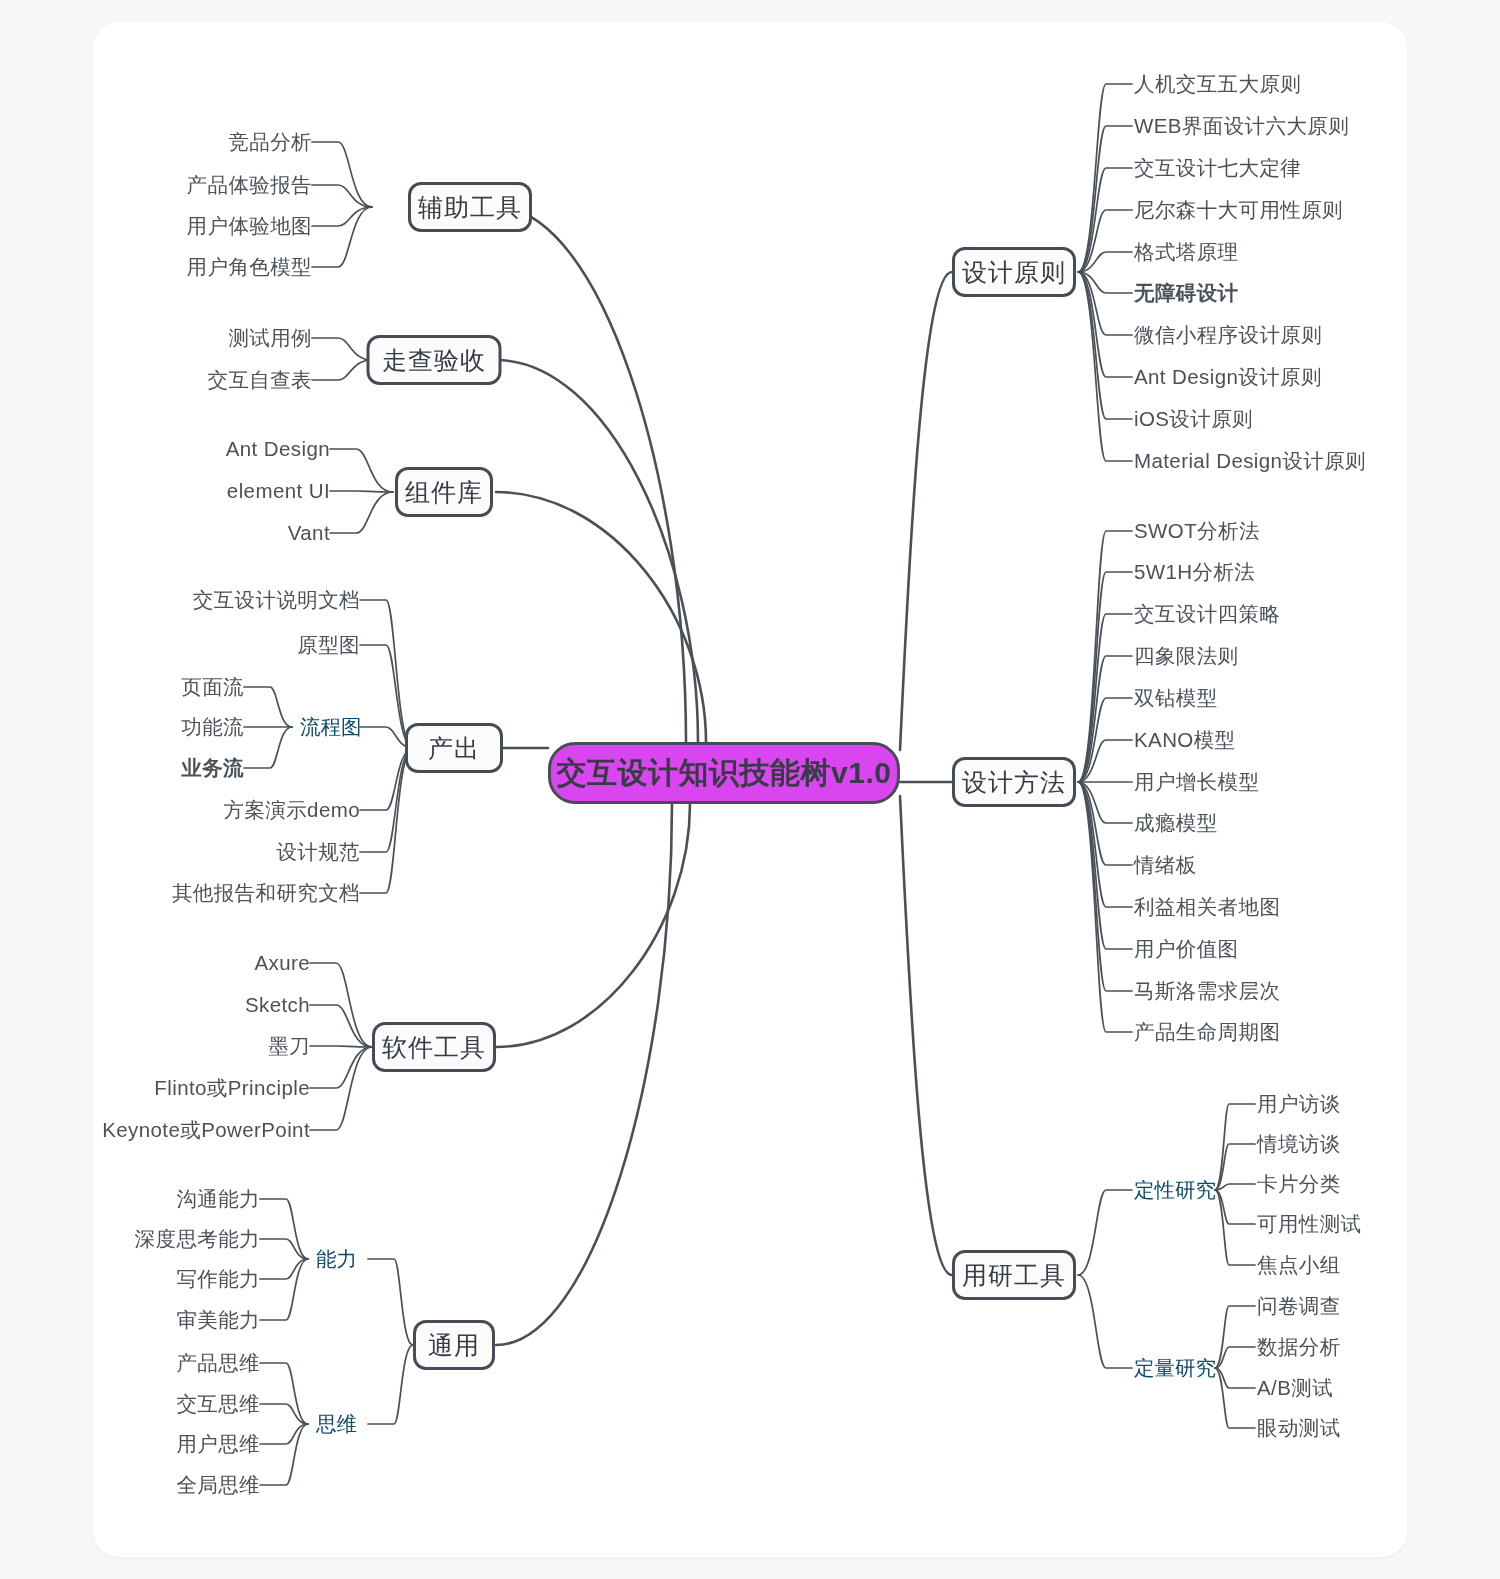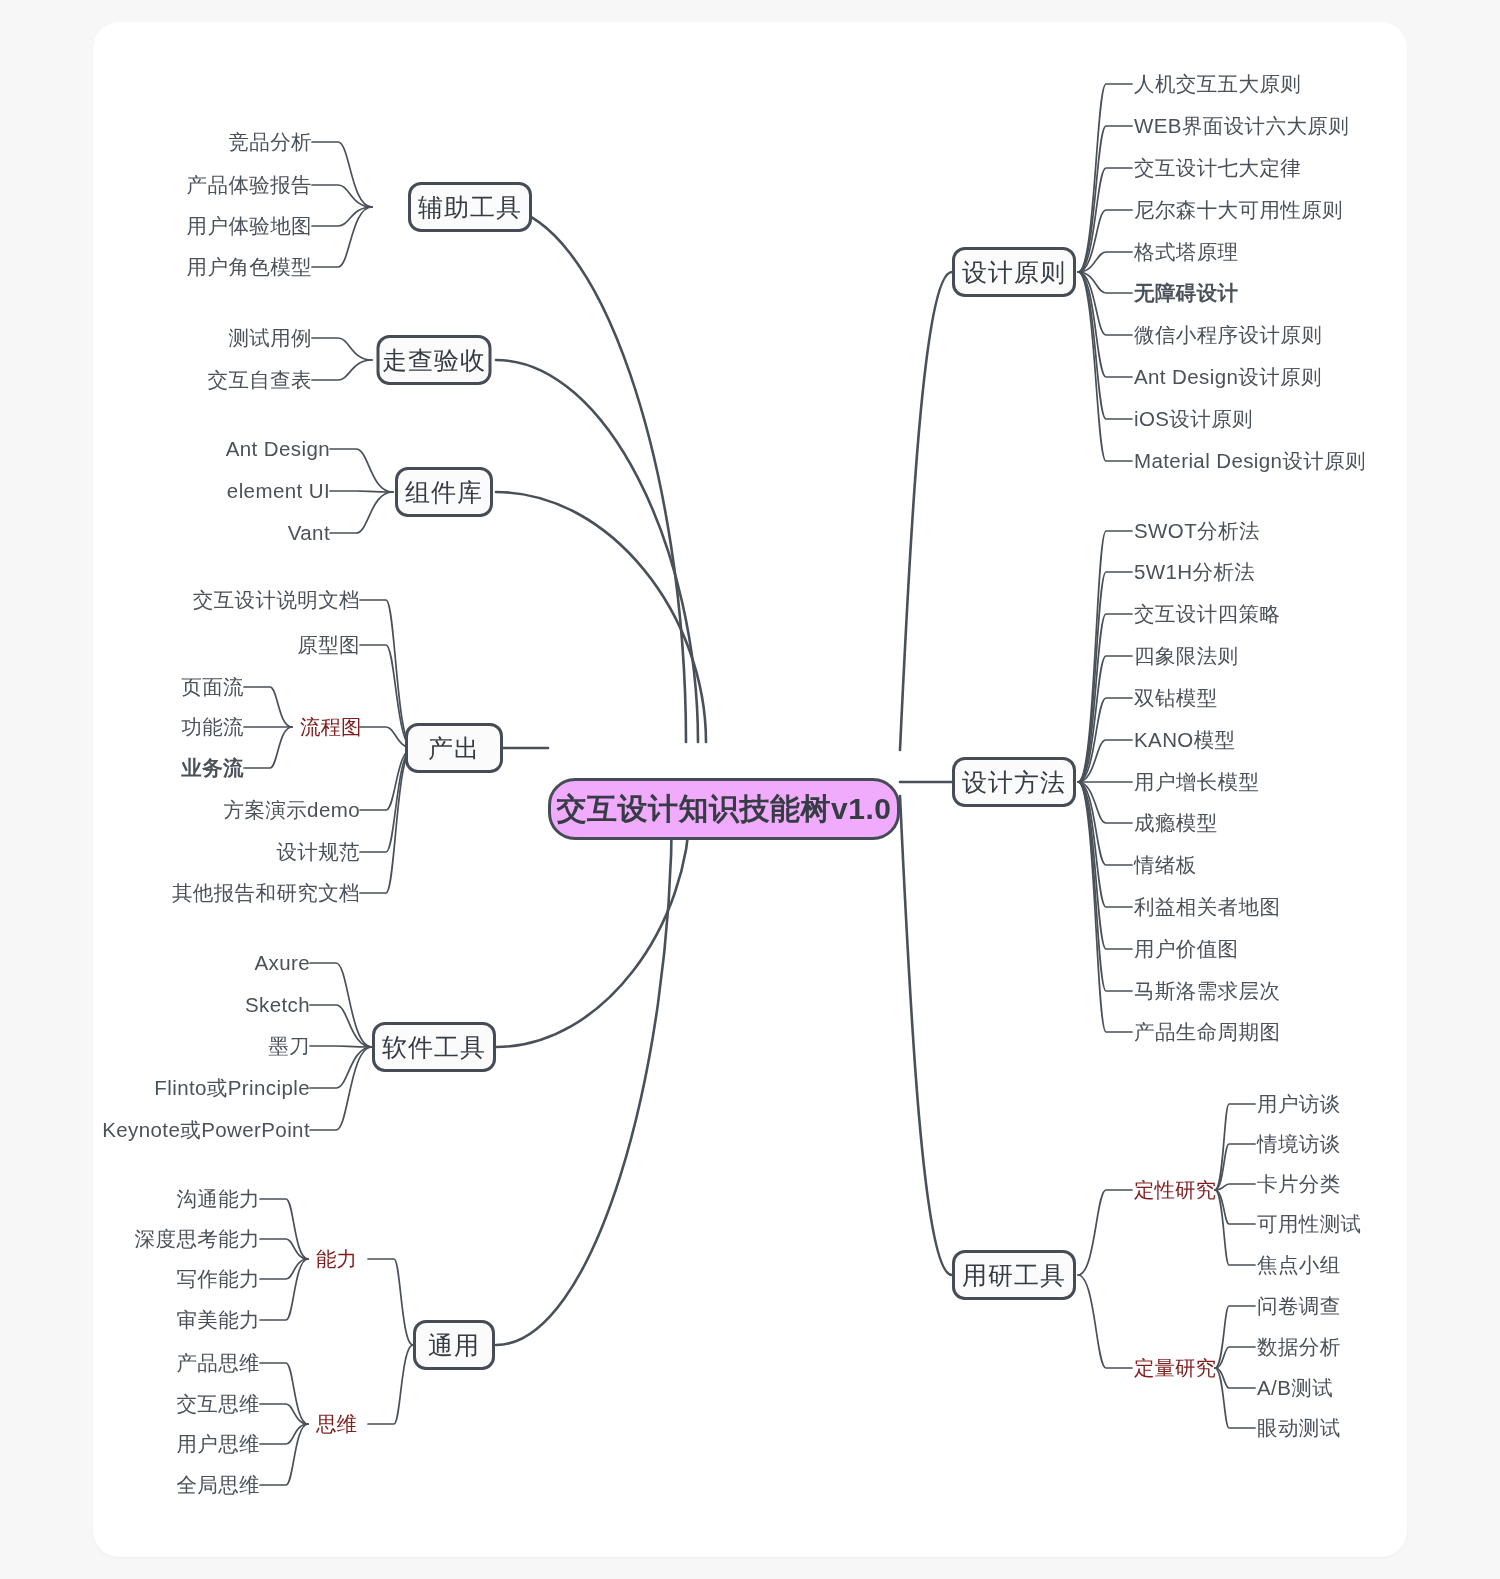--- a/index.html
+++ b/index.html
@@ -33,36 +33,35 @@
     font-size:25px;
     letter-spacing:1px;
     transform:translate(-50%,-50%);
   }
   .node.root{
     border-width:3px;
     border-radius:27px;
     font-size:30px;
     font-weight:bold;
     letter-spacing:.5px;
-    background:#f0abfc;
-    margin-top:36px;
+    background:#d946ef;
   }
   .leaf{
     position:absolute;
     color:#4b5158;
     font-size:20.5px;
     white-space:nowrap;
     letter-spacing:.4px;
     transform:translateY(-50%);
   }
   .leaf.r{left:0;}
   .leaf.l{right:0;text-align:right;}
   .sub{
     position:absolute;
-    color:#7f1d1d;
+    color:#0c4a6e;
     font-size:20.5px;
     white-space:nowrap;
     transform:translateY(-50%);
   }
 </style>
 </head>
 <body>
 
 <div id="card"></div>
 
@@ -142,21 +141,21 @@
       <path d="M308,1259 C294.36,1259 293.7,1320 286,1320 L260,1320"></path>
       <path d="M308,1424 C294.36,1424 293.7,1363 286,1363 L260,1363"></path>
       <path d="M308,1424 C294.36,1424 293.7,1404 286,1404 L260,1404"></path>
       <path d="M308,1424 C294.36,1424 293.7,1444 286,1444 L260,1444"></path>
       <path d="M308,1424 C294.36,1424 293.7,1485 286,1485 L260,1485"></path>
     </svg>
 
   <div class="node root" style="left:724px;top:773px;width:352px;height:62px;">交互设计知识技能树v1.0</div>
 
   <div class="node" style="left:434px;top:207px;width:124px;height:50px;margin-left:36px;">辅助工具</div>
-  <div class="node" style="left:434px;top:360px;width:115px;height:50px;">走查验收</div>
+  <div class="node" style="left:434px;top:360px;width:135px;height:50px;">走查验收</div>
   <div class="node" style="left:444px;top:492px;width:98px;height:50px;">组件库</div>
   <div class="node" style="left:454px;top:748px;width:98px;height:50px;">产出</div>
   <div class="node" style="left:434px;top:1047px;width:124px;height:50px;">软件工具</div>
   <div class="node" style="left:454px;top:1345px;width:82px;height:50px;">通用</div>
 
   <div class="node" style="left:1014px;top:272px;width:124px;height:50px;">设计原则</div>
   <div class="node" style="left:1014px;top:782px;width:124px;height:50px;">设计方法</div>
   <div class="node" style="left:1014px;top:1275px;width:124px;height:50px;">用研工具</div>
 
   <div class="leaf r" style="left:1134px;top:84px;">人机交互五大原则</div>

